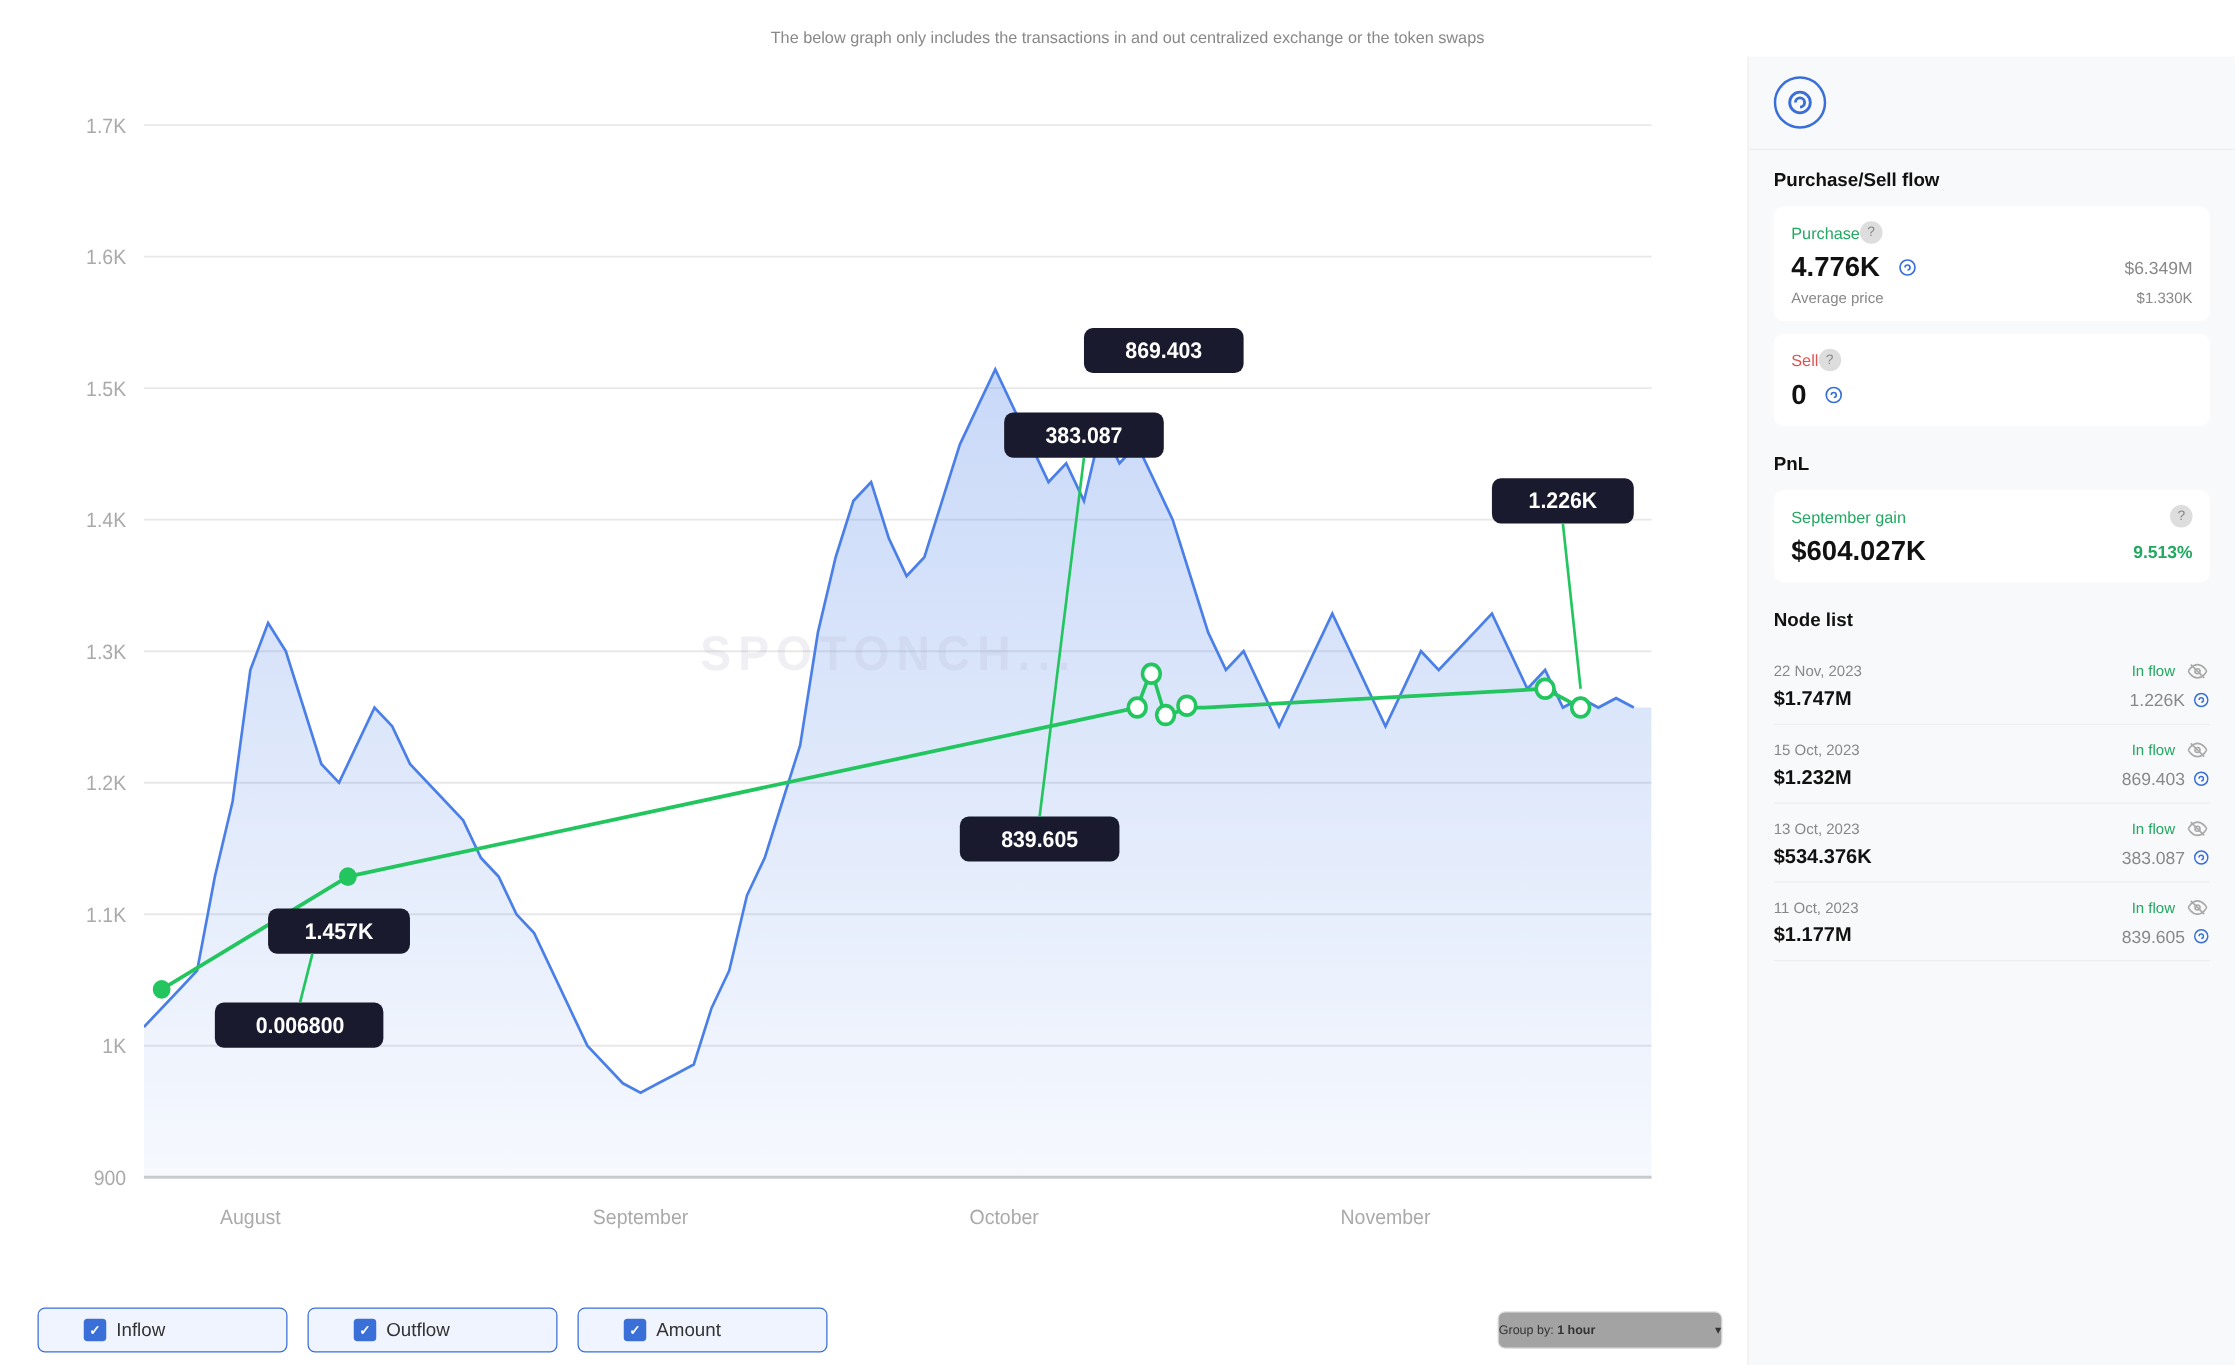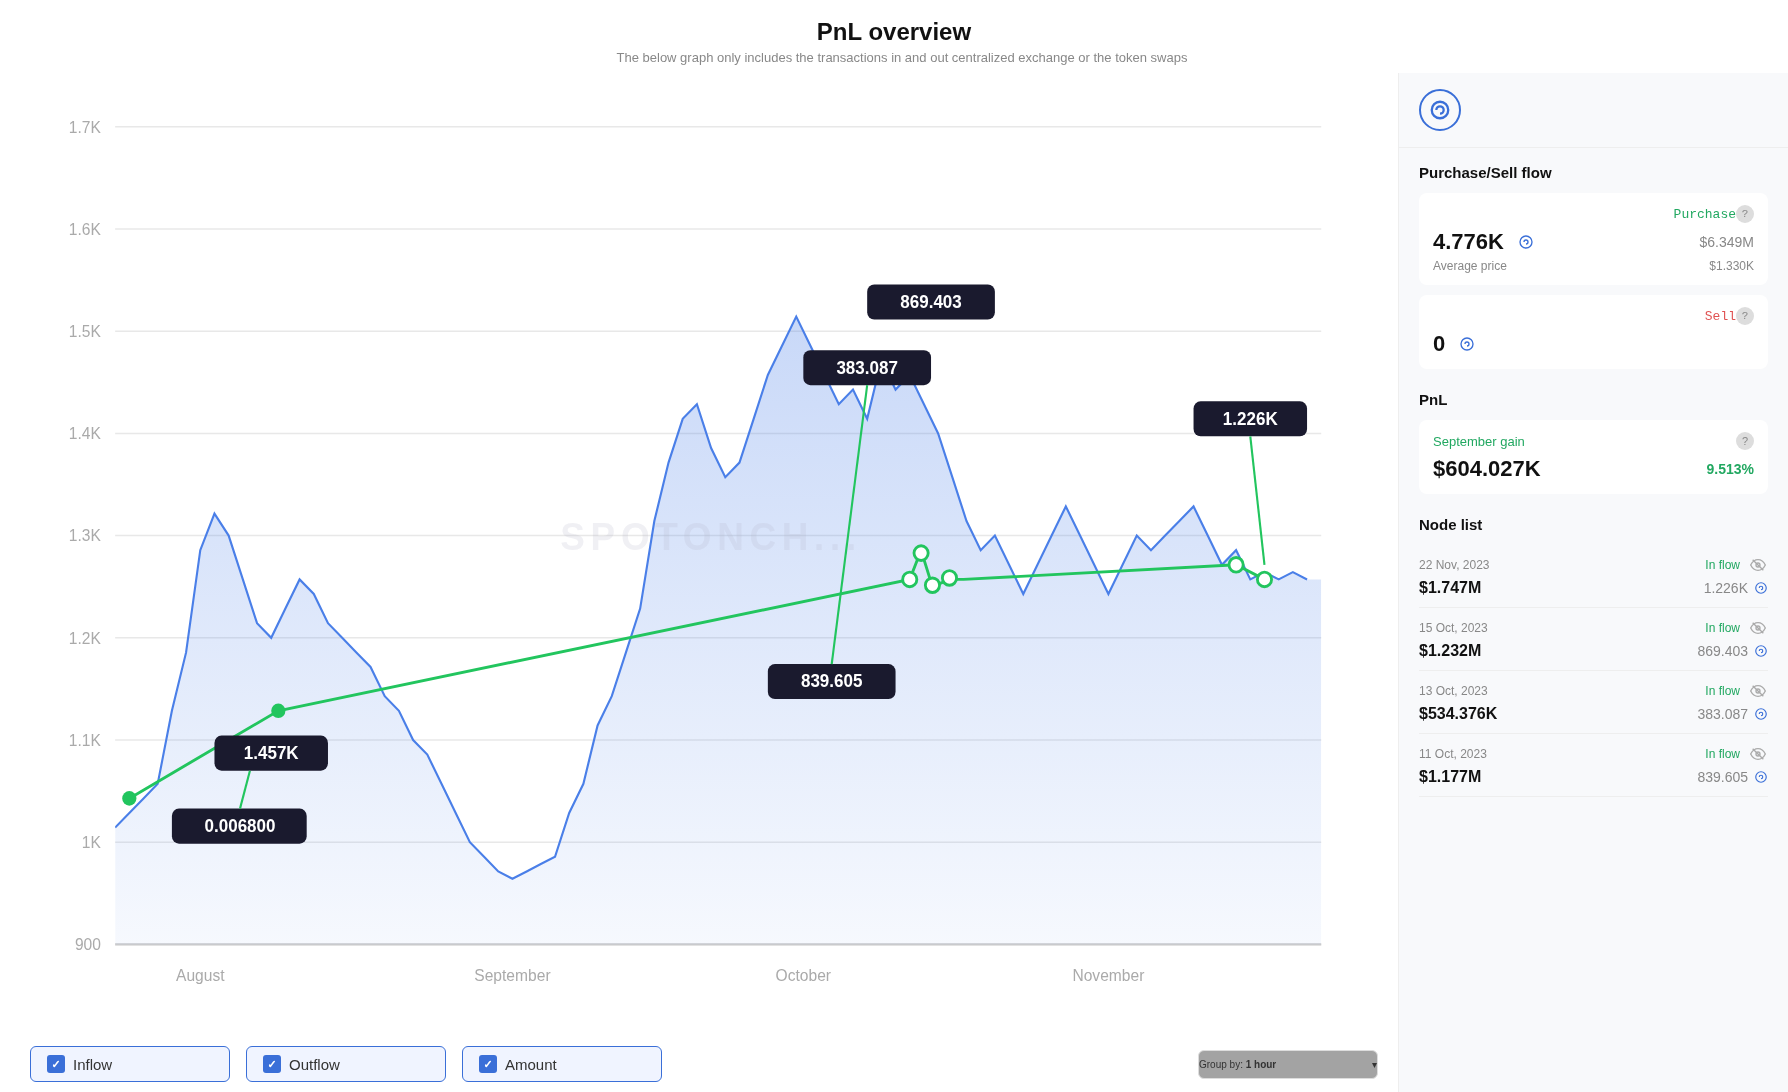--- a/index.html
+++ b/index.html
@@ -63,21 +63,21 @@
       padding: 14px 0 10px;
     }
 
     .legend-item {
       display: flex;
       align-items: center;
       gap: 8px;
       background: #f0f4ff;
       border: 1.5px solid #3a6fd8;
       border-radius: 6px;
-      padding: 8px 16px;
+      padding: 8px 36px;
       cursor: pointer;
       min-width: 200px;
     }
 
     .legend-checkbox {
       width: 18px;
       height: 18px;
       background: #3a6fd8;
       border-radius: 3px;
       display: flex;
@@ -156,24 +156,23 @@
 
     .flow-card {
       background: #fff;
       border-radius: 8px;
       padding: 12px 14px;
       margin-bottom: 10px;
     }
 
     .flow-card-header {
       display: flex;
-      justify-content: flex-end;
+      justify-content: flex-start;
       align-items: center;
       margin-bottom: 6px;
-      font-family: Liberation Mono, monospace;
     }
 
     .flow-card-label-green { color: #22a861; font-size: 13px; font-weight: 500; }
     .flow-card-label-red { color: #e05252; font-size: 13px; font-weight: 500; }
 
     .help-icon {
       width: 18px;
       height: 18px;
       border-radius: 50%;
       background: #ddd;
@@ -296,21 +295,20 @@
 
     .x-axis-label {
       font-size: 11px;
       fill: #aaa;
     }
   </style>
 </head>
 <body>
 
 <div class="page-header">
-  <h1>PnL overview</h1>
   <p>The below graph only includes the transactions in and out centralized exchange or the token swaps</p>
 </div>
 
 <div class="main-content">
 
   <div class="chart-area">
     <div class="chart-container">
 
       
       <svg class="chart-svg" viewBox="0 0 950 650" preserveAspectRatio="none">

